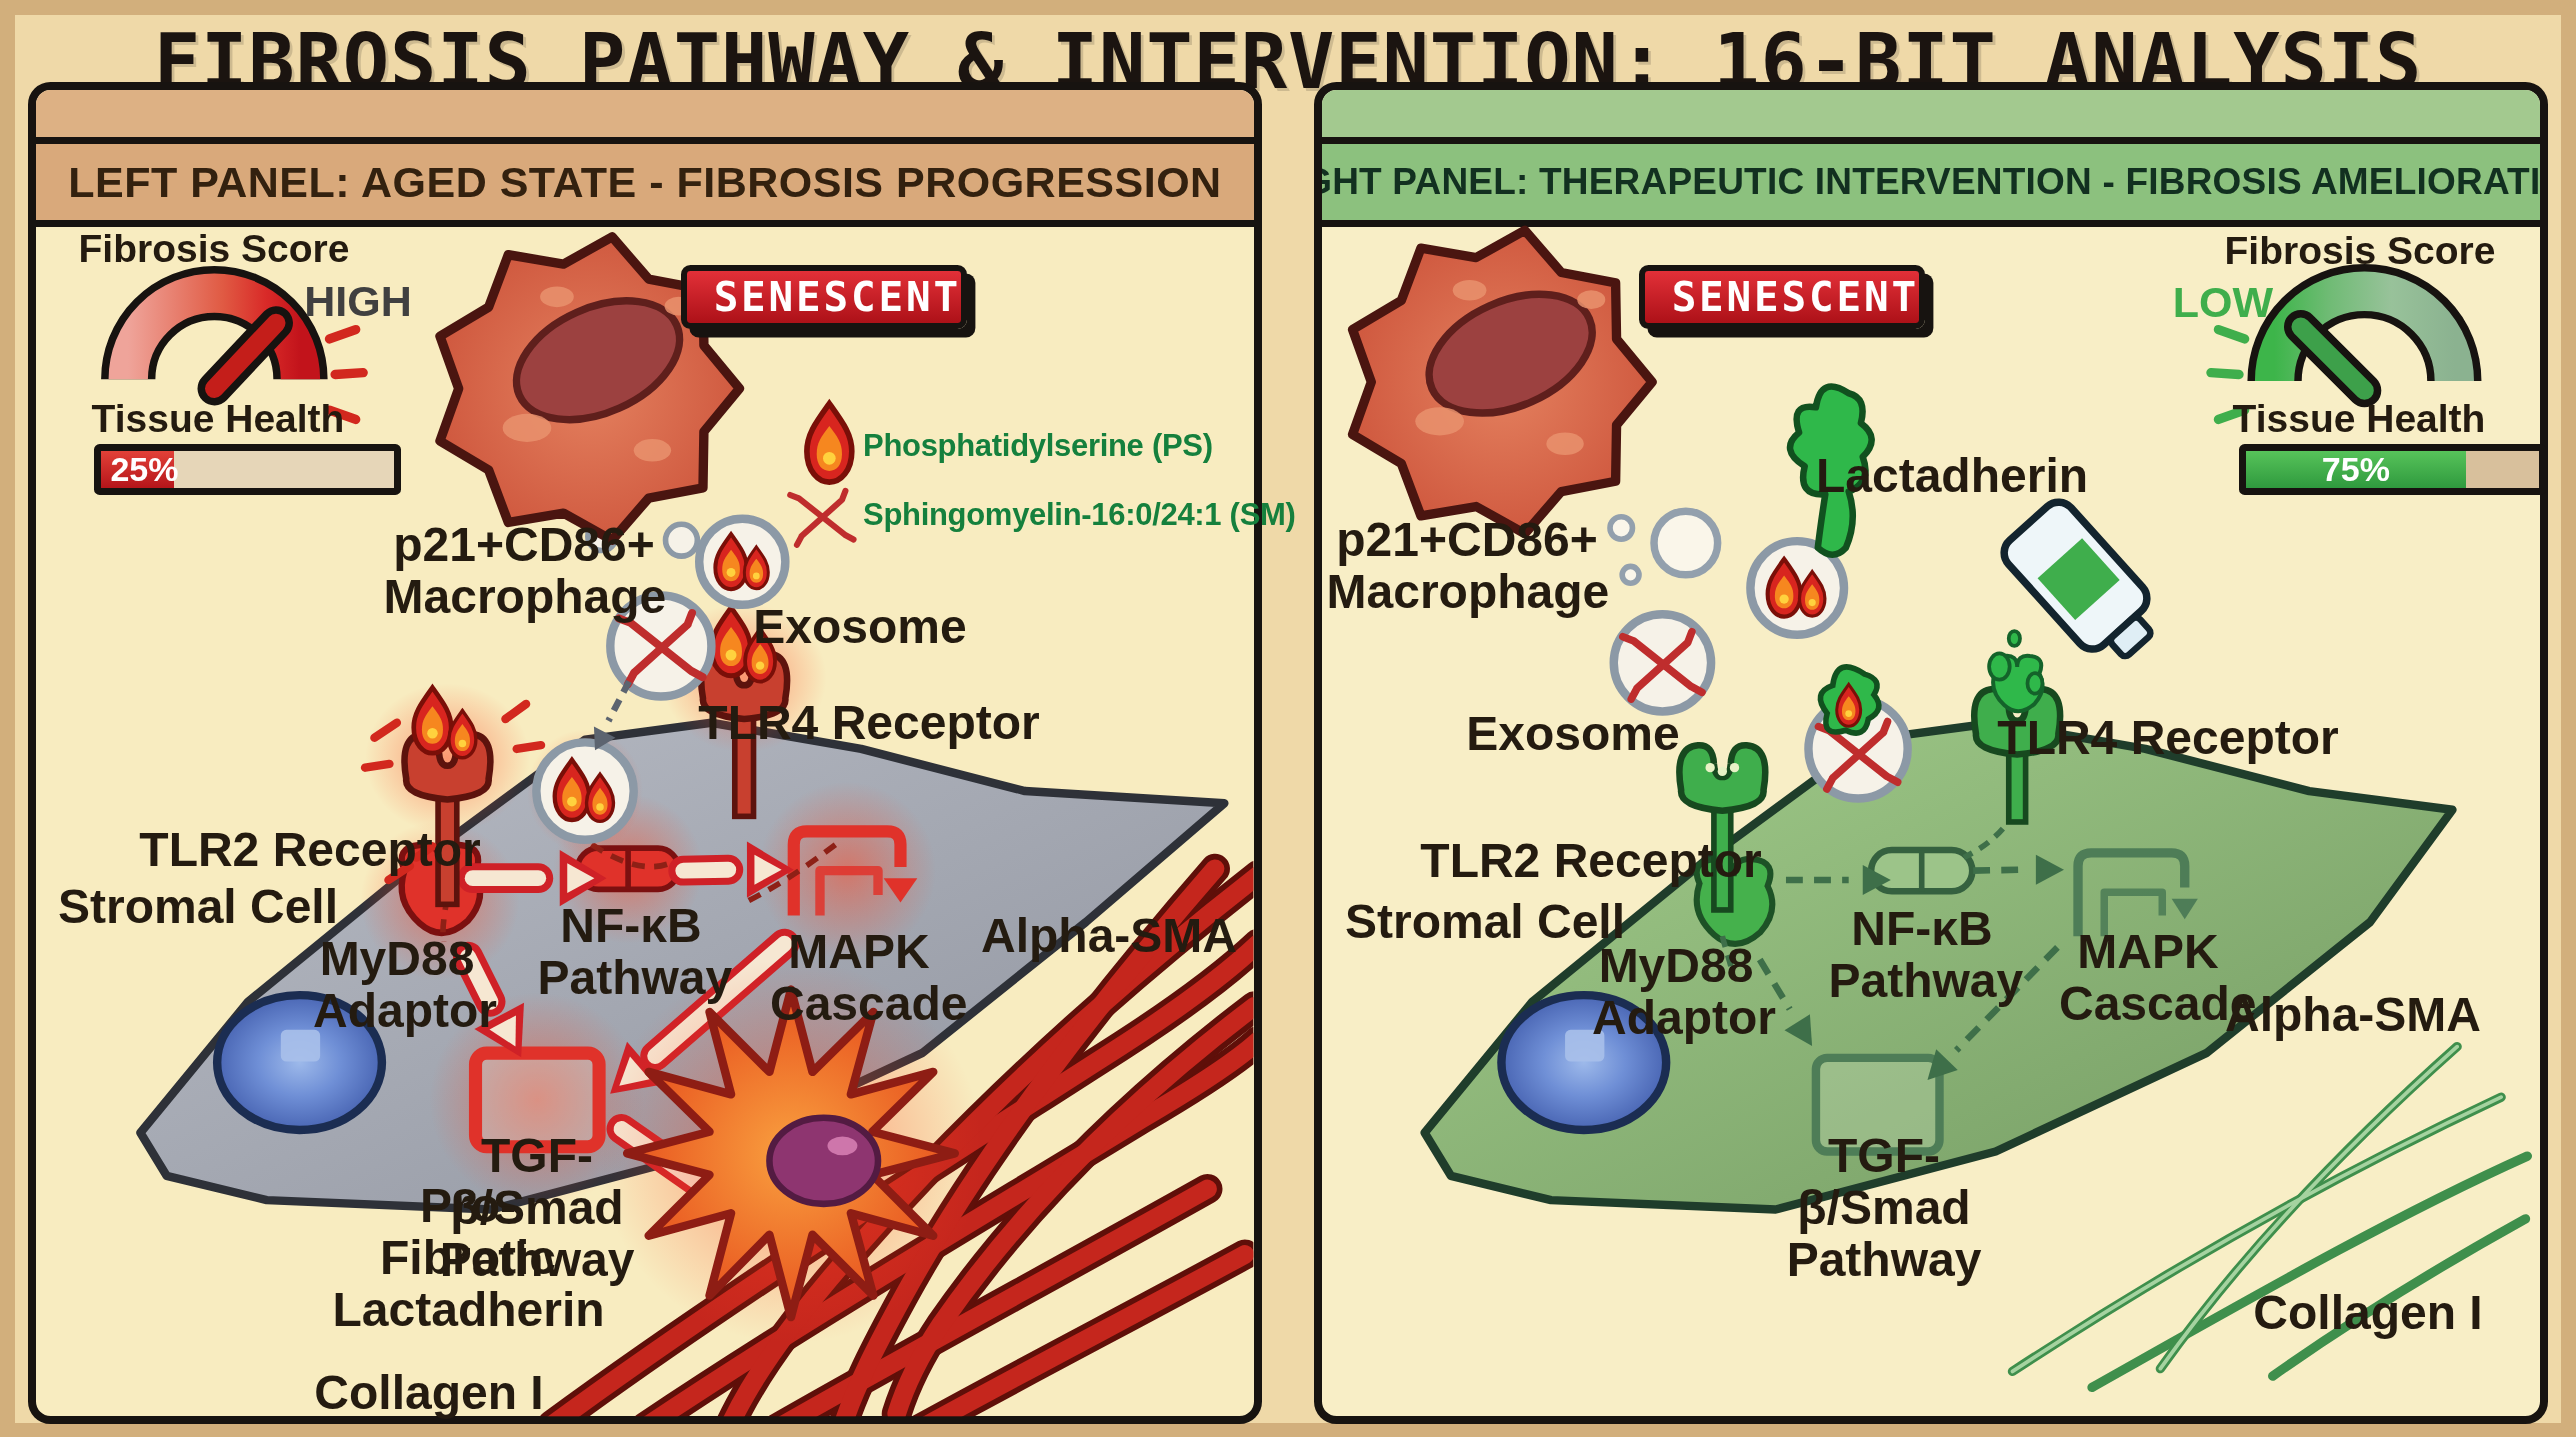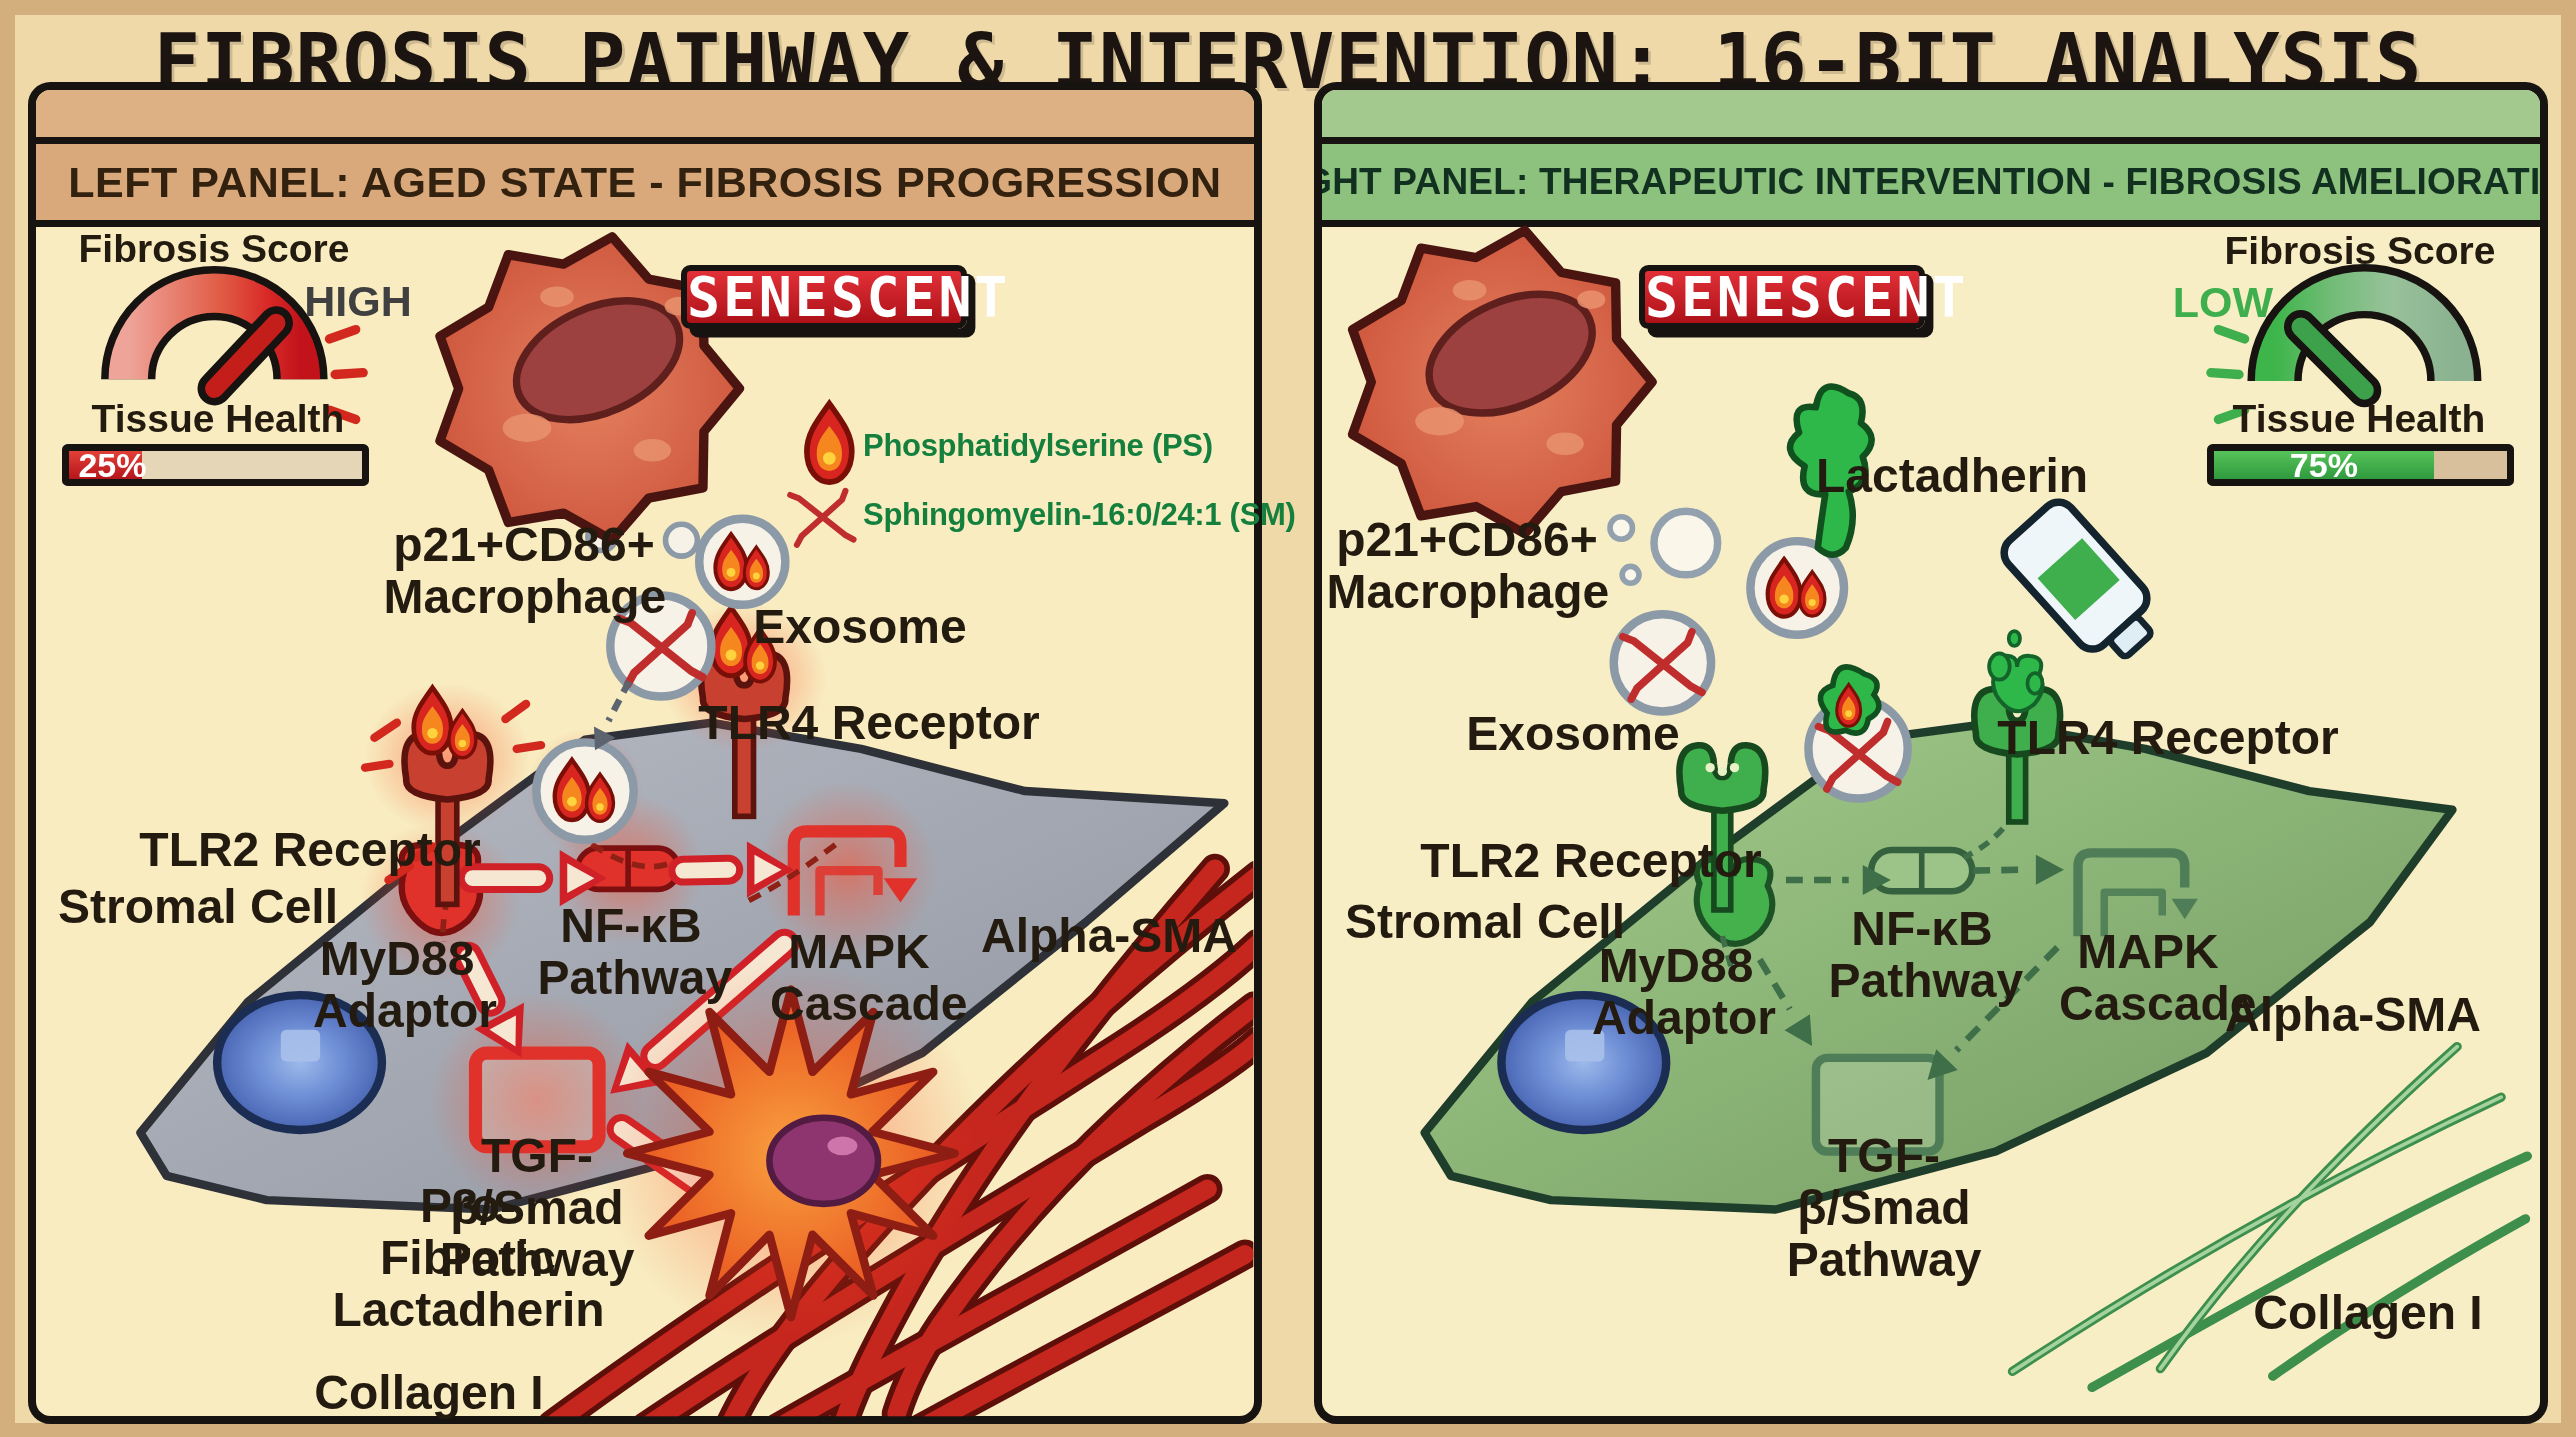--- a/index.html
+++ b/index.html
@@ -27,25 +27,25 @@
   .lbl{position:absolute;transform:translate(-50%,-50%);text-align:center;
        font-weight:700;font-size:48px;line-height:1.08;color:#241b10;}
   .lbl.nw{white-space:nowrap;}
   .lbl-left{position:absolute;transform:translate(0,-50%);text-align:left;
        font-weight:700;font-size:31px;letter-spacing:-0.3px;color:#15803d;white-space:nowrap;}
   .hi{color:#404040;font-weight:800;font-size:43px;}
   .lo{color:#3fae4c;font-weight:800;font-size:43px;}
   .score{font-size:39px;font-weight:800;}
   .badge{position:absolute;transform:translate(-50%,-50%);box-sizing:border-box;
          background:linear-gradient(#e23038,#ad1118);border:6.6px solid #171310;border-radius:9.4px;
-         box-shadow:8.4px 8.4px 0 #171310;display:flex;align-items:center;justify-content:flex-start;
-         font-family:"DejaVu Sans Mono",monospace;font-weight:800;font-size:55px;color:#fff;
+         box-shadow:8.4px 8.4px 0 #171310;display:flex;align-items:center;justify-content:flex-end;
+         font-family:"DejaVu Sans Mono",monospace;font-weight:800;font-size:41px;color:#fff;
          letter-spacing:2.8px;width:286px;height:64px;}
-  .bar{position:absolute;height:42px;box-sizing:border-box;border:7.5px solid #171310;border-radius:5.6px;
-       overflow:hidden;}
+  .bar{position:absolute;height:51px;box-sizing:border-box;border:7.5px solid #171310;border-radius:5.6px;
+       overflow:hidden;margin-left:32px;}
   #bar-left{background:#e6d6b8;}
   #bar-right{background:#d8c09c;}
   .bar-fill{height:100%;display:flex;align-items:center;color:#fff;font-weight:800;font-size:34px;}
   .bar-fill.red{background:linear-gradient(#e24138,#b5151a);justify-content:flex-start;padding-left:9.4px;box-sizing:border-box;}
   .bar-fill.green{background:linear-gradient(#57c35a,#2f9a3e);justify-content:center;}
 </style>
 </head>
 <body>
 
 <div id="stage">

